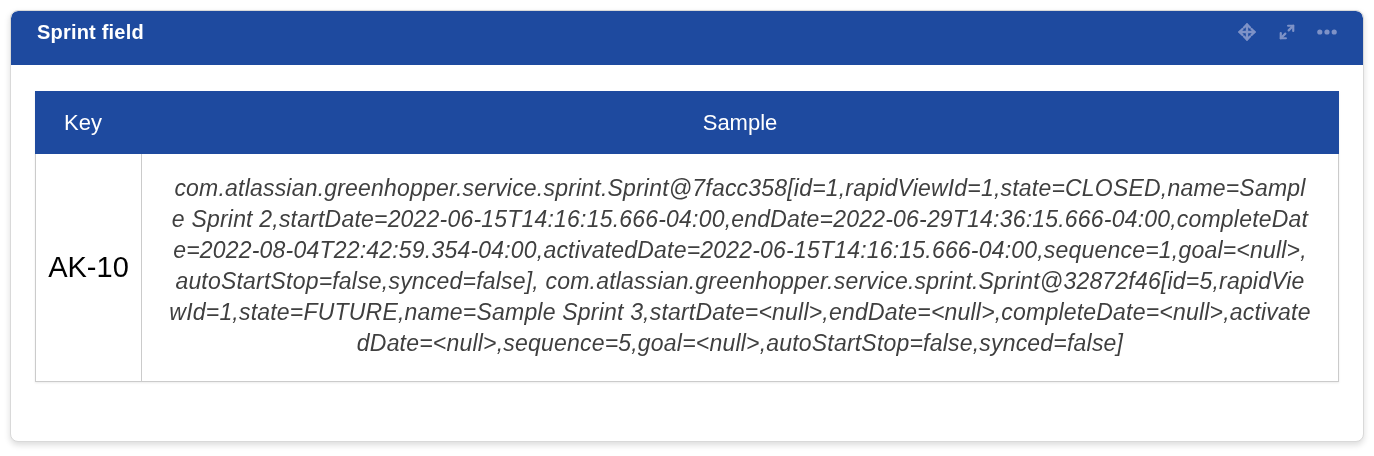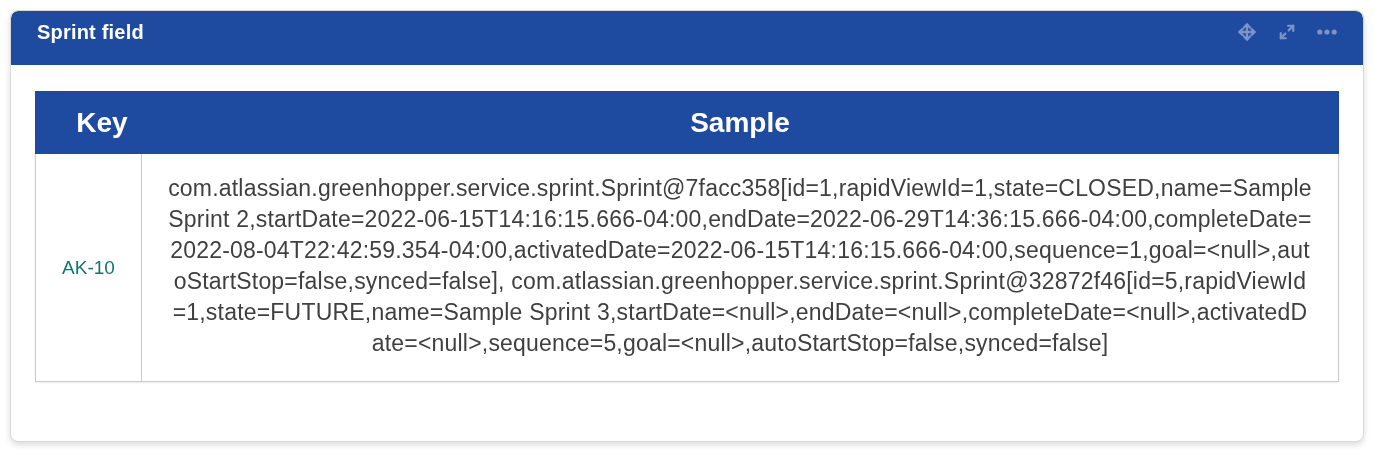--- a/index.html
+++ b/index.html
@@ -57,56 +57,56 @@
   }
   table.sprint-table {
     width: 100%;
     border-collapse: collapse;
     table-layout: fixed;
     box-shadow: 0 1px 2px rgba(0,0,0,0.08);
   }
   table.sprint-table th {
     background: #1e4a9f;
     color: #ffffff;
-    font-size: 28px;
-    font-weight: bold;
+    font-size: 22px;
+    font-weight: normal;
     height: 62px;
     border: 1px solid #1e4a9f;
-    text-align: center;
   }
   th.col-key {
     width: 106px;
     text-align: left;
     padding-left: 28px;
   }
   th.col-sprint { text-align: center; }
   table.sprint-table td {
     border: 1px solid #cbcbcb;
     background: #ffffff;
   }
   td.key-cell {
     text-align: center;
     vertical-align: middle;
   }
   td.key-cell a {
-    color: #0f766e;
-    font-size: 19px;
+    color: #000000;
+    font-size: 29px;
     text-decoration: none;
     cursor: pointer;
   }
   td.sprint-cell {
     color: #3f3f3f;
     font-size: 23px;
     line-height: 31px;
     letter-spacing: 0.2px;
     text-align: center;
     vertical-align: middle;
     padding: 19px 26px 22px 26px;
     word-break: break-all;
     overflow-wrap: anywhere;
+    font-style: italic;
   }
 </style>
 </head>
 <body>
 
 <div class="panel">
   <div class="panel-header">
     <span class="panel-title">Sprint field</span>
     <div class="header-icons">
       <span class="hicon">

